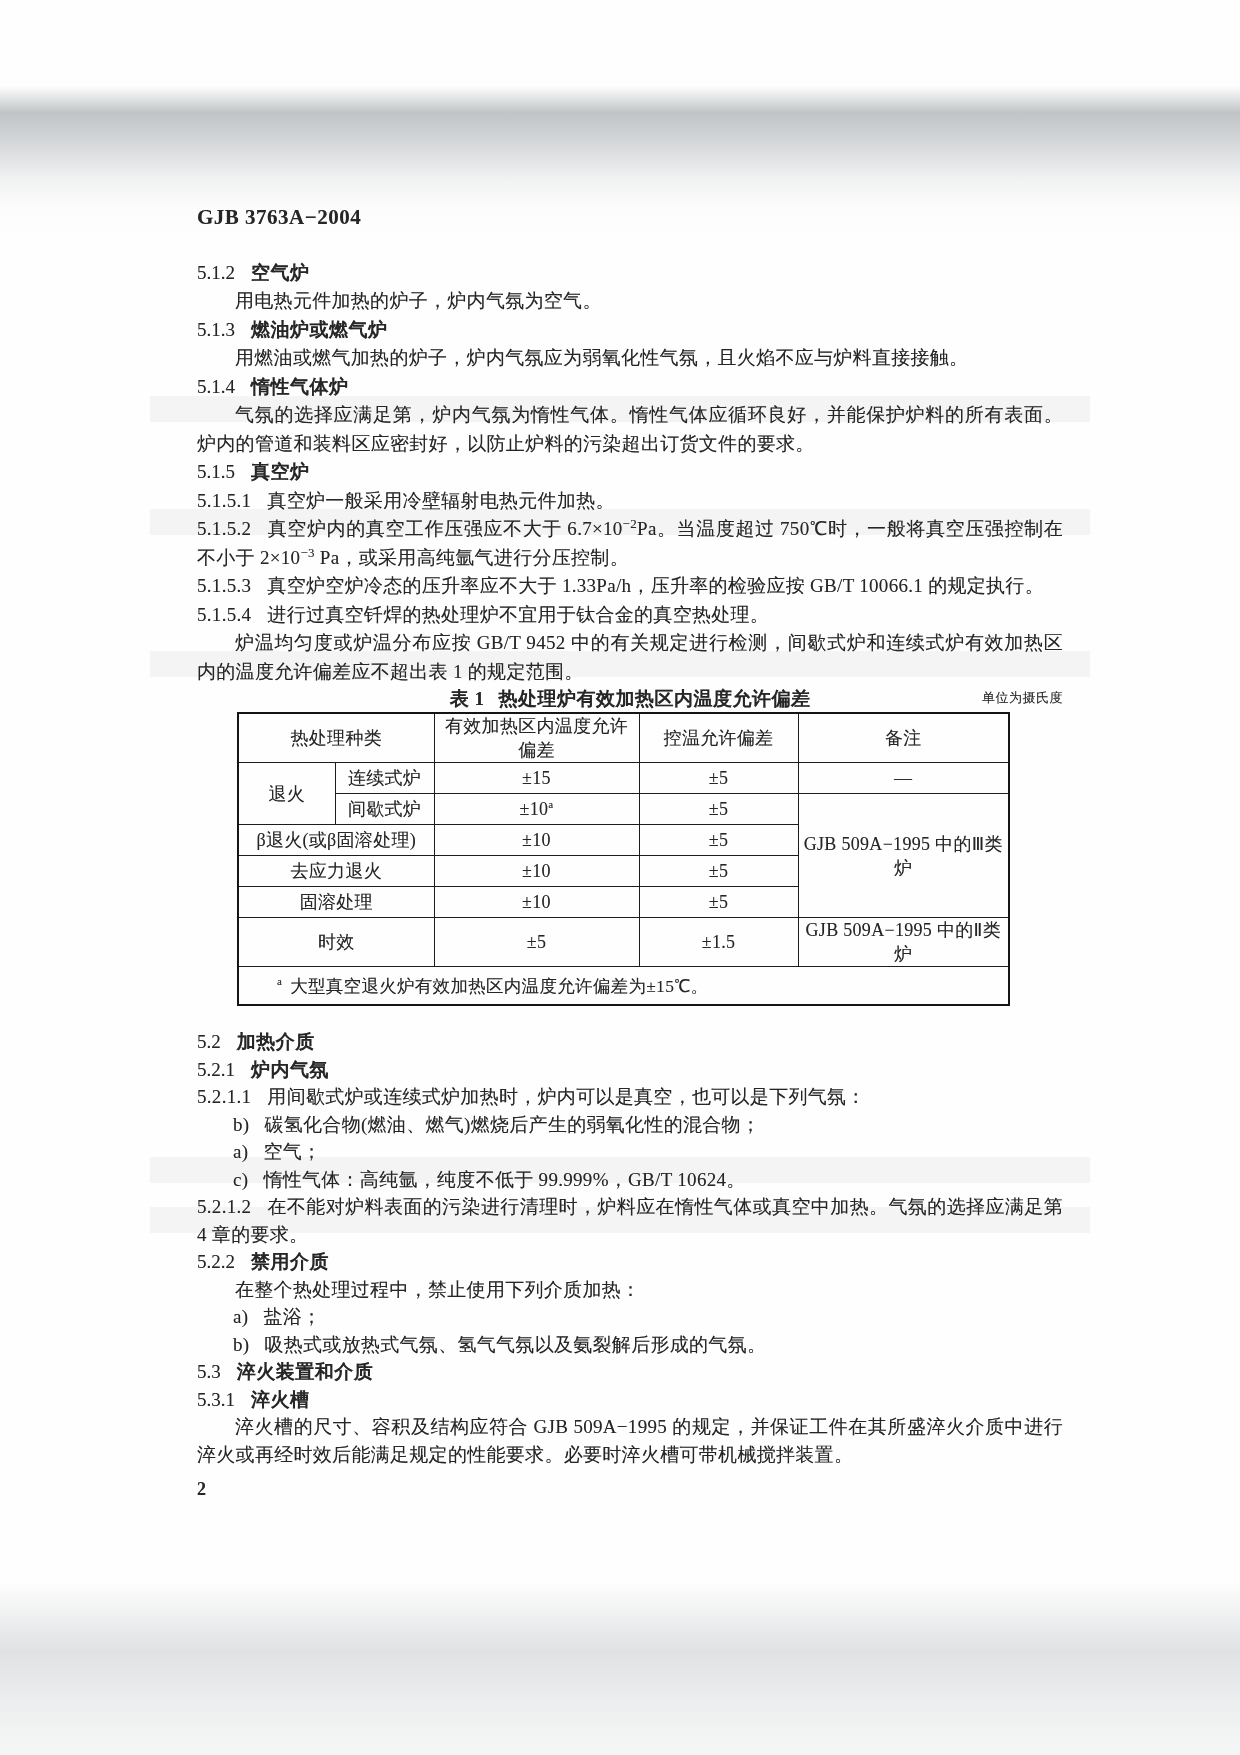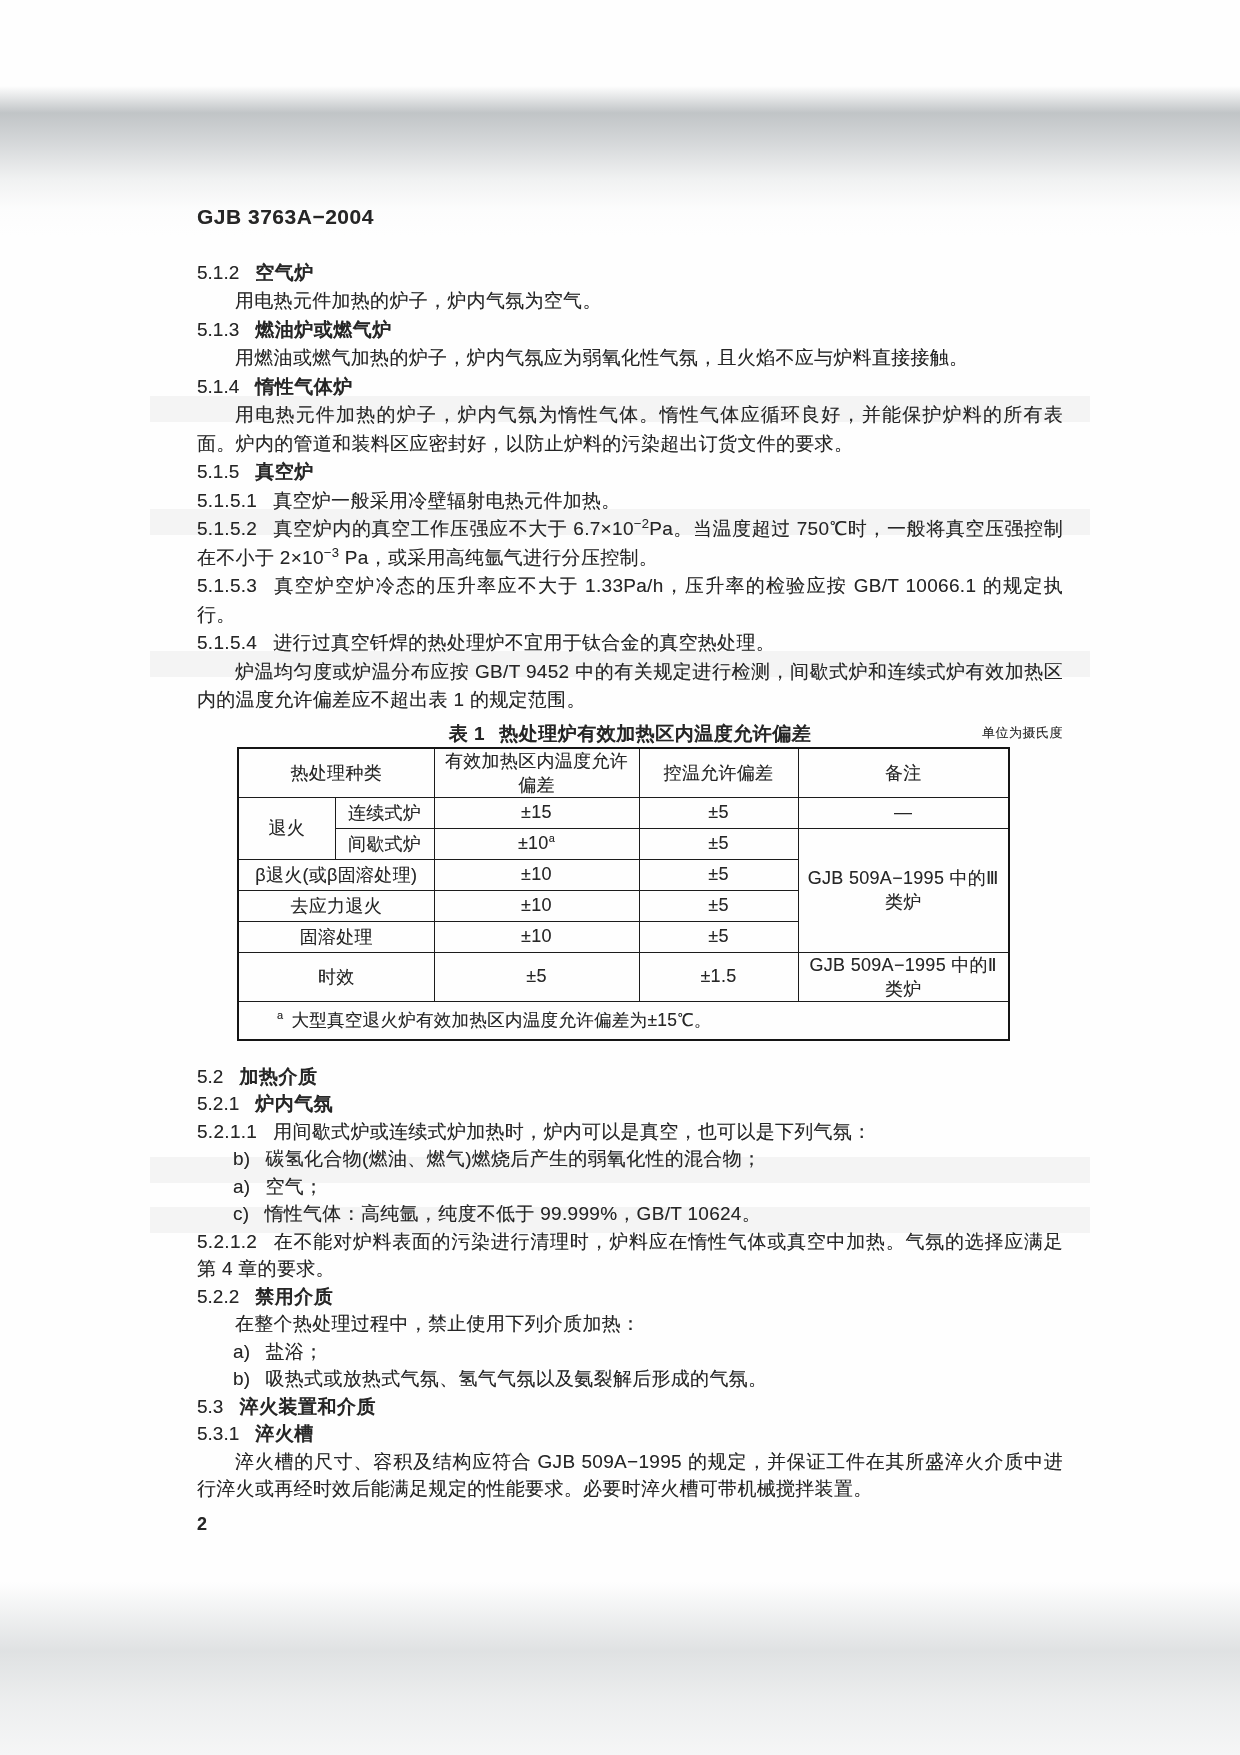--- a/index.html
+++ b/index.html
@@ -1,21 +1,21 @@
 <!DOCTYPE html>
 <html><head>
 <meta charset="utf-8">
 <style>
   html,body{margin:0;padding:0;background:#ffffff;}
   .page{
     position:relative;
     width:1240px;height:1755px;
     background:#fefefe;
     overflow:hidden;
-    font-family:Liberation Sans, sans-serif;
+    font-family:Liberation Serif, serif;
     color:#262626;
     text-shadow:0 0 .5px rgba(40,40,40,.35);
   }
   
   .band-top{
     position:absolute;left:0;top:86px;width:100%;height:150px;
     background:linear-gradient(180deg,rgba(185,189,192,0) 0%,rgba(172,177,180,.75) 18%,rgba(186,190,193,.6) 38%,rgba(215,218,219,.35) 62%,rgba(240,241,242,.15) 82%,rgba(255,255,255,0) 100%);
   }
   .band-bottom{
     position:absolute;left:0;top:1582px;width:100%;height:173px;
@@ -30,21 +30,21 @@
   .num{margin-right:16px;}
   .ht{font-weight:700;letter-spacing:.5px;}
   p{margin:0;}
   .para{text-align:justify;letter-spacing:.3px;}
   .indent{text-indent:2em;}
   .list-item{padding-left:36px;}
   .marker{margin-right:15px;}
   sup{font-size:12px;line-height:0;}
   .exp{font-size:13px;}
   
-  .caption-row{position:relative;margin-top:6px;height:26px;font-size:19px;}
+  .caption-row{position:relative;margin-top:0;height:26px;font-size:19px;}
   .caption{text-align:center;font-weight:700;letter-spacing:.5px;}
   .cap-label{margin-right:14px;}
   .unit{position:absolute;right:0;top:3px;font-size:13px;font-weight:400;letter-spacing:.5px;}
   table.t1{
     border-collapse:collapse;margin-left:40px;width:771px;
     table-layout:fixed;font-size:18px;
   }
   table.t1 td,table.t1 th{
     border:1.6px solid #1c1c1c;
     text-align:center;vertical-align:middle;
@@ -84,21 +84,21 @@
     <p class="blk para indent">用电热元件加热的炉子，炉内气氛为空气。</p>
 
     <div class="blk">
       <span class="num">5.1.3</span><span class="ht">燃油炉或燃气炉</span>
     </div>
     <p class="blk para indent">用燃油或燃气加热的炉子，炉内气氛应为弱氧化性气氛，且火焰不应与炉料直接接触。</p>
 
     <div class="blk">
       <span class="num">5.1.4</span><span class="ht">惰性气体炉</span>
     </div>
-    <p class="blk para indent">用电热元件加热的炉子，炉内气氛为惰性气体。惰性气体应循环良好，并能保护炉料的所有表面。炉内的管道和装料区应密封好，以防止炉料的污染超出订货文件的要求。</p>
+    <p class="blk para indent">气氛的选择应满足第，炉内气氛为惰性气体。惰性气体应循环良好，并能保护炉料的所有表面。炉内的管道和装料区应密封好，以防止炉料的污染超出订货文件的要求。</p>
 
     <div class="blk">
       <span class="num">5.1.5</span><span class="ht">真空炉</span>
     </div>
 
     <p class="blk para">
       <span class="num">5.1.5.1</span><span>真空炉一般采用冷壁辐射电热元件加热。</span>
     </p>
 
     <p class="blk para">

